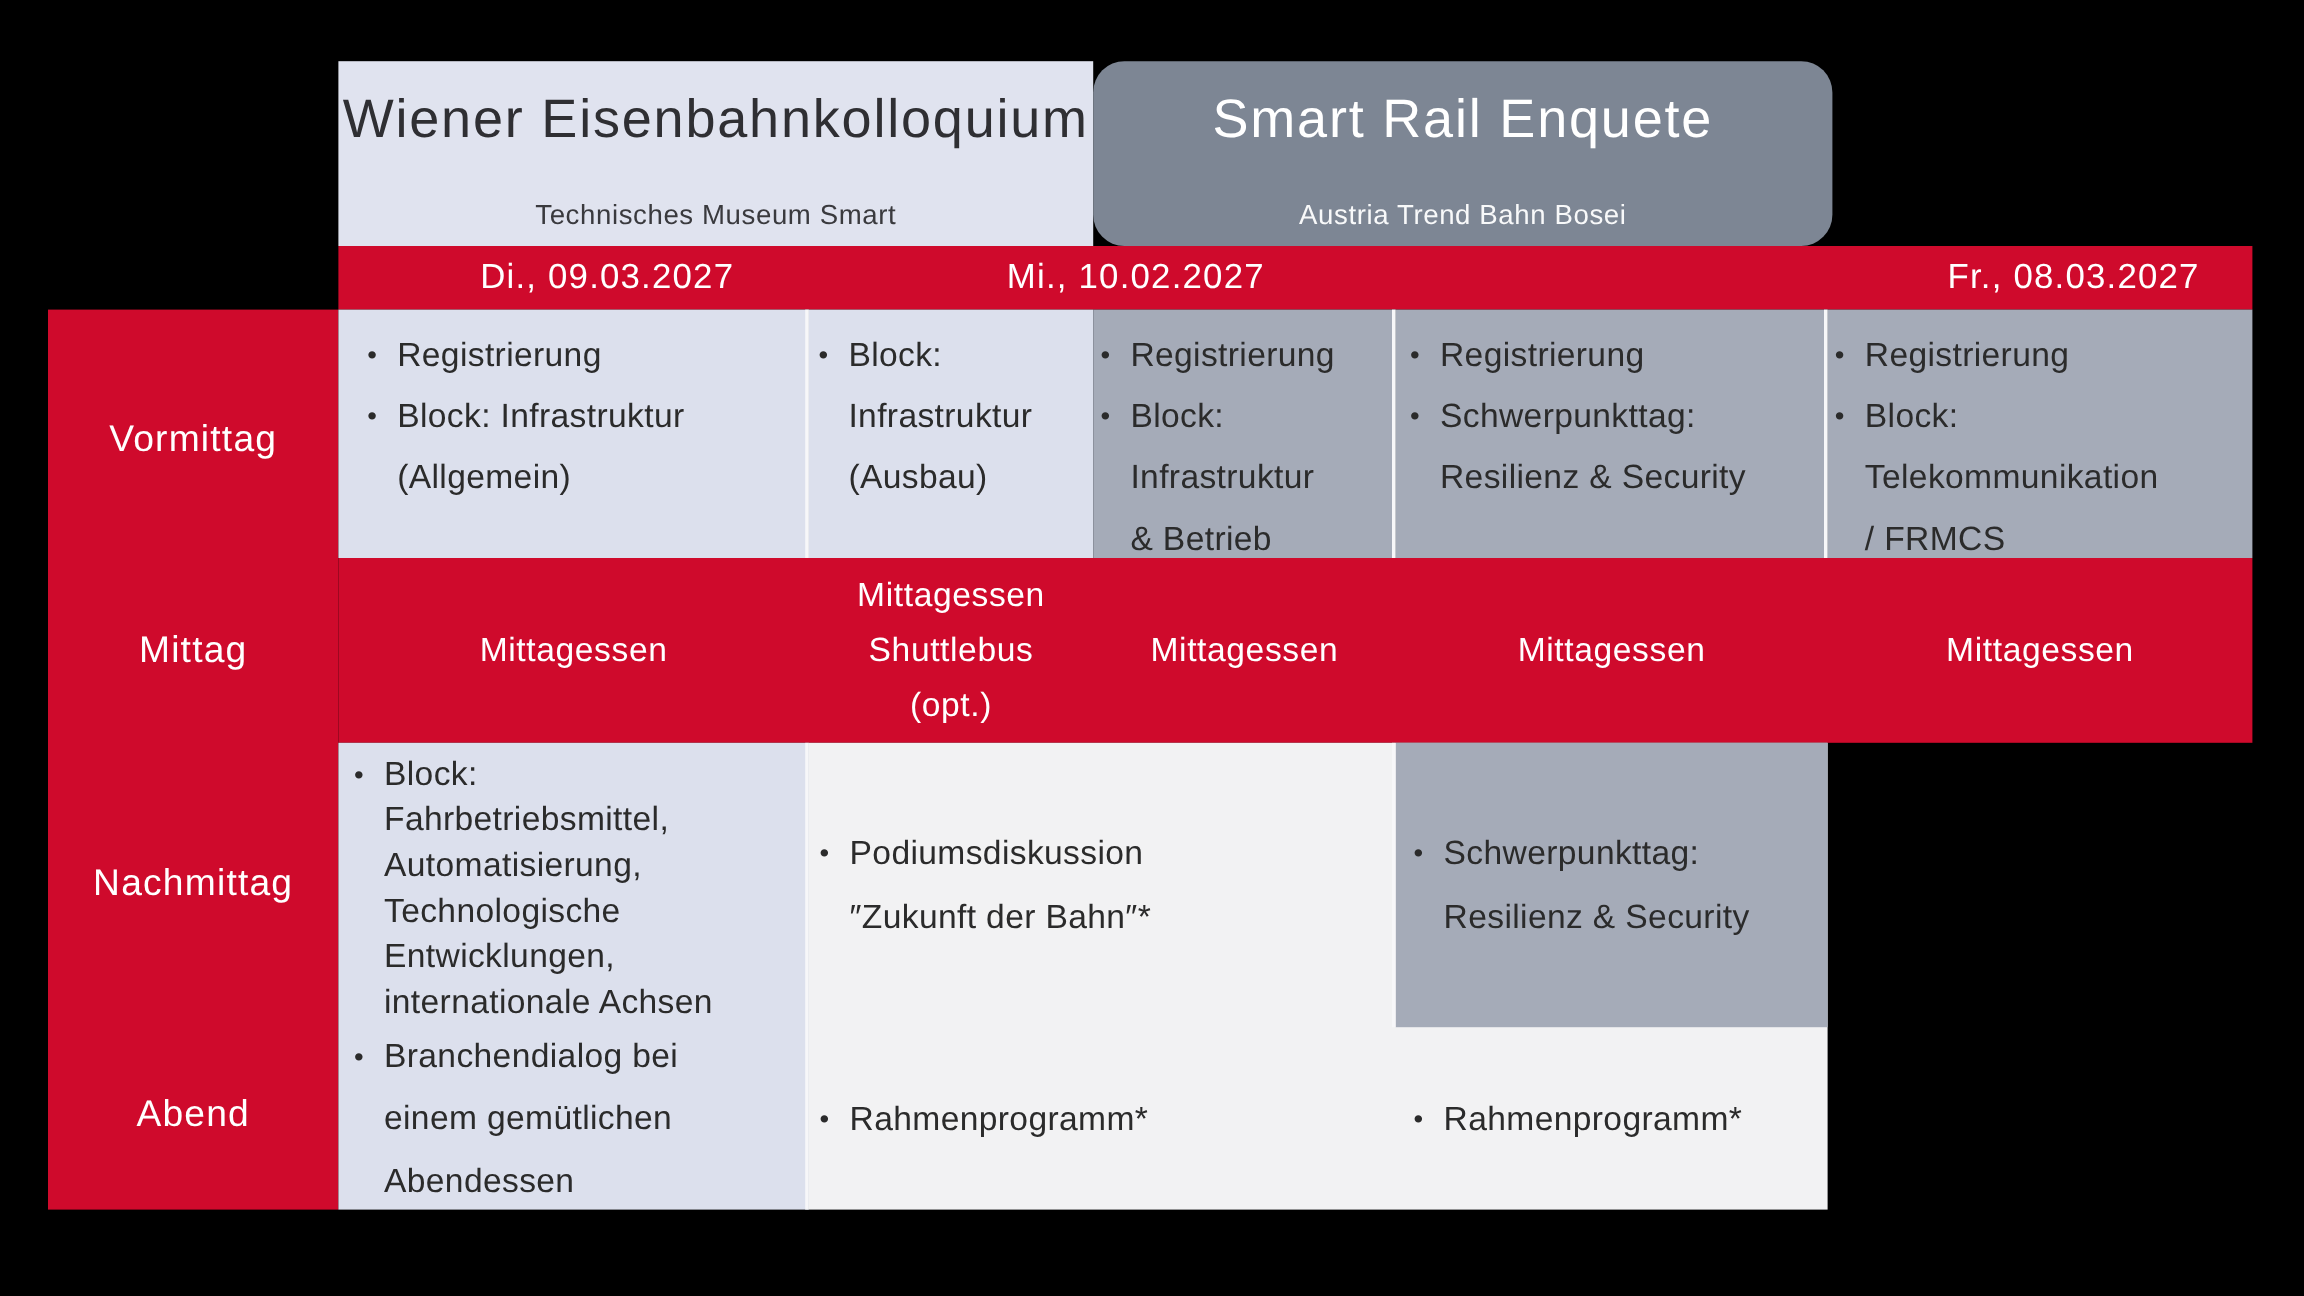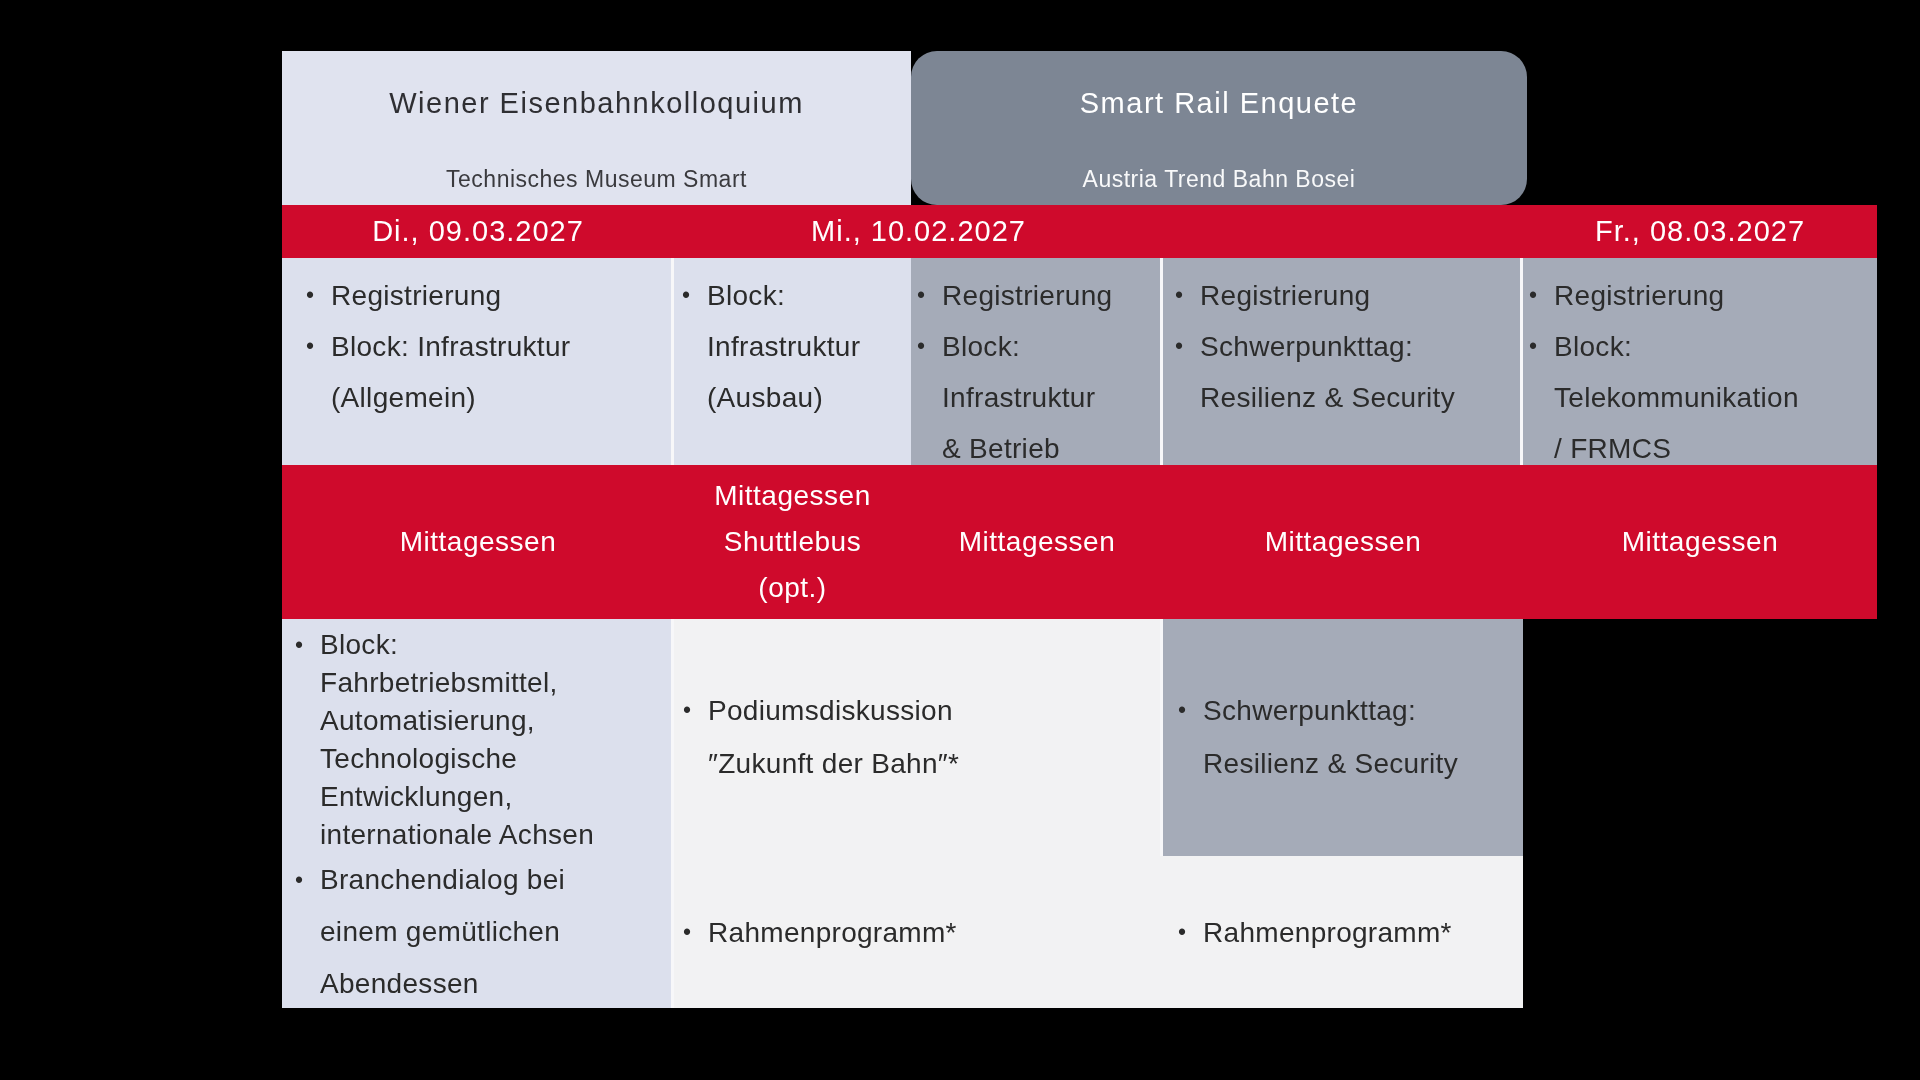--- a/index.html
+++ b/index.html
@@ -6,29 +6,29 @@
   body{width:1920px;height:1080px;position:relative;overflow:hidden;
        font-family:"Liberation Sans","DejaVu Sans",sans-serif;}
   .stage{position:absolute;left:0;top:0;width:1920px;height:1080px;background:#000;}
   .abs{position:absolute;}
   .lines{white-space:pre-line;}
 
   
   .hdr{display:flex;flex-direction:column;align-items:center;justify-content:space-between;}
   .hdr-left{left:282px;top:51px;width:629px;height:154px;background:#e0e3ef;}
   .hdr-right{left:911px;top:51px;width:616px;height:154px;background:#7d8694;border-radius:26px;}
-  .hdr-title{font-size:29px;letter-spacing:1.5px;margin-top:36px;color:#2f2f33;}
+  .hdr-title{font-size:45px;letter-spacing:1.5px;margin-top:22px;color:#2f2f33;}
   .hdr-sub{font-size:23px;letter-spacing:.5px;margin-bottom:12px;color:#3a3a3e;}
   .hdr-right .hdr-title{color:#ffffff;}
   .hdr-right .hdr-sub{color:rgba(255,255,255,.95);}
 
   
   .daterow{left:282px;top:205px;width:1595px;height:53px;background:#cf0a2c;}
   .datecell{position:absolute;top:0;height:53px;display:flex;align-items:center;justify-content:center;
-            color:#fff;font-size:29px;letter-spacing:1px;}
+            color:#fff;font-size:29px;letter-spacing:1px;padding-left:28px;}
 
   
   .timecol{left:40px;top:258px;width:242px;height:750px;background:#cf0a2c;}
   .timelabel{position:absolute;left:0;width:242px;transform:translateY(-50%);
              text-align:center;color:#fff;font-size:31px;letter-spacing:1px;}
 
   
   .cell{box-sizing:border-box;}
   .lav{background:#dce0ed;}
   .gry{background:#a5abb8;}
@@ -63,20 +63,26 @@
     <div class="hdr-title">Smart Rail Enquete</div>
     <div class="hdr-sub">Austria Trend Bahn Bosei</div>
   </div>
 
   <div class="abs daterow">
     <div class="datecell" style="left:0;width:392px;">Di., 09.03.2027</div>
     <div class="datecell" style="left:392px;width:489px;">Mi., 10.02.2027</div>
     <div class="datecell" style="left:1241px;width:354px;">Fr., 08.03.2027</div>
   </div>
 
+  <div class="abs timecol">
+    <div class="timelabel" style="top:108px;">Vormittag</div>
+    <div class="timelabel" style="top:284px;">Mittag</div>
+    <div class="timelabel" style="top:478px;">Nachmittag</div>
+    <div class="timelabel" style="top:670px;">Abend</div>
+  </div>
 
   <div class="abs cell lav vorm lh51" style="left:282px;top:258px;width:392px;height:207px;padding-left:24px;">
     <div class="bitem lh51">
       <span class="dot">•</span>
       <span class="btext">Registrierung</span>
     </div>
     <div class="bitem lh51">
       <span class="dot">•</span>
       <span class="btext">Block: Infrastruktur
 (Allgemein)</span>

